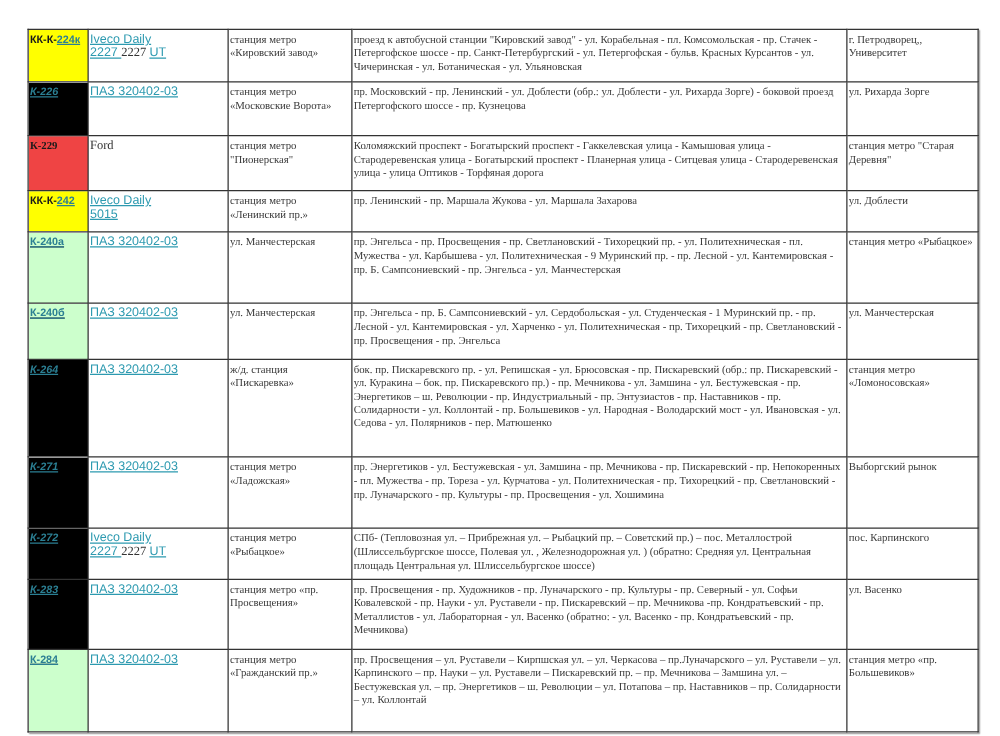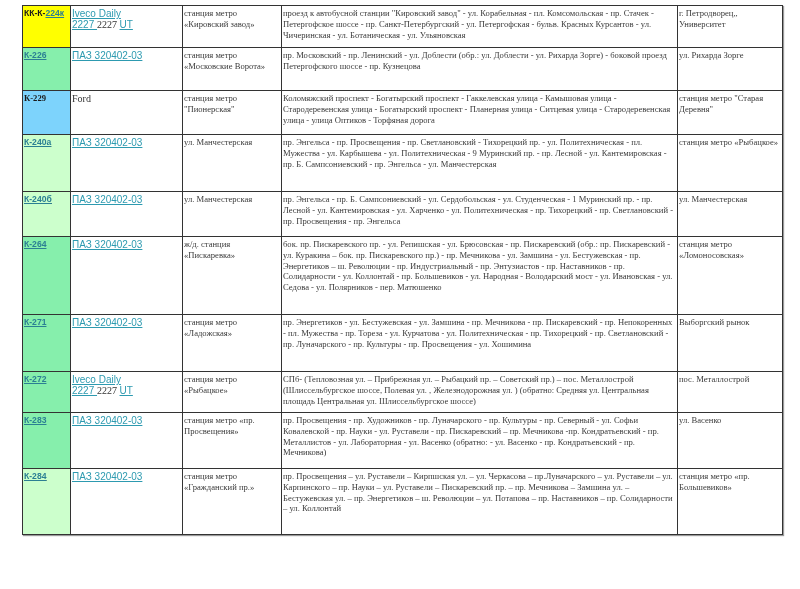--- a/index.html
+++ b/index.html
@@ -1,41 +1,41 @@
 <!DOCTYPE html>
 <html><head>
   <meta charset="utf-8">
   <style>
     html, body { margin: 0; padding: 0; background: #ffffff; }
     body { width: 800px; height: 589px; position: relative; overflow: hidden; }
     table.routes {
-      position: absolute; left: 22px; top: 5px;
+      position: absolute; left: 22px; top: 23px;
       border-collapse: collapse; table-layout: fixed;
       width: 760px;
       font-family: "Liberation Serif", "DejaVu Serif", serif;
       font-size: 8.6px; line-height: 10.8px; color: #3a3a3a;
       box-shadow: 1px 1px 1px #9a9a9a;
     }
     table.routes td {
       border: 1px solid #333333; vertical-align: top;
       padding: 2px 1px 0 1px; overflow: hidden;
     }
     col.c1 { width: 48px; } col.c2 { width: 112px; } col.c3 { width: 99px; }
     col.c4 { width: 396px; } col.c5 { width: 105px; }
     .num { font-family: "Liberation Sans", "DejaVu Sans", sans-serif; font-size: 8.6px; font-weight: bold; }
     .num a { color: #2b7f93; text-decoration: underline; }
     .num .plain { color: #1a1a1a; font-family: "Liberation Serif", serif; }
     .num .pfx { color: #1a1a1a; }
     .model { font-family: "Liberation Sans", "DejaVu Sans", sans-serif; font-size: 10px; line-height: 11px; margin-top: 32px; }
     .model a { color: #2d9ab0; text-decoration: underline; }
     .model .serif { font-family: "Liberation Serif", serif; color: #333; }
     .bg-yellow { background: #ffff00; }
-    .bg-pink { background: #86efac; }
+    .bg-pink { background: #000000; font-style: italic; }
     .bg-green { background: #ccffcc; text-decoration: underline; }
-    .bg-white { background: #7dd3fc; }
+    .bg-white { background: #ef4444; }
   </style>
 </head>
 <body>
 
 <table class="routes">
   <colgroup>
       <col class="c1">
       <col class="c2">
       <col class="c3">
       <col class="c4">
@@ -57,20 +57,27 @@
       <td>пр. Московский - пр. Ленинский - ул. Доблести (обр.: ул. Доблести - ул. Рихарда Зорге) - боковой проезд Петергофского шоссе - пр. Кузнецова</td>
       <td>ул. Рихарда Зорге</td>
     </tr>
     <tr style="height:44px">
       <td class="num bg-white"><span class="plain">К-229</span></td>
       <td class="model"><span class="serif">Ford</span></td>
       <td>станция метро "Пионерская"</td>
       <td>Коломяжский проспект - Богатырский проспект - Гаккелевская улица - Камышовая улица - Стародеревенская улица - Богатырский проспект - Планерная улица - Ситцевая улица - Стародеревенская улица - улица Оптиков - Торфяная дорога</td>
       <td>станция метро "Старая Деревня"</td>
     </tr>
+    <tr style="height:33px">
+      <td class="num bg-yellow"><span class="pfx">КК-К-</span><a href="#">242</a></td>
+      <td class="model"><a href="#">Iveco Daily</a><br><a href="#">5015</a></td>
+      <td>станция метро «Ленинский пр.»</td>
+      <td>пр. Ленинский - пр. Маршала Жукова - ул. Маршала Захарова</td>
+      <td>ул. Доблести</td>
+    </tr>
     <tr style="height:57px">
       <td class="num bg-green"><a href="#">К-240а</a></td>
       <td class="model"><a href="#">ПАЗ 320402-03</a></td>
       <td>ул. Манчестерская</td>
       <td>пр. Энгельса - пр. Просвещения - пр. Светлановский - Тихорецкий пр. - ул. Политехническая - пл. Мужества - ул. Карбышева - ул. Политехническая - 9 Муринский пр. - пр. Лесной - ул. Кантемировская - пр. Б. Сампсониевский - пр. Энгельса - ул. Манчестерская</td>
       <td>станция метро «Рыбацкое»</td>
     </tr>
     <tr style="height:45px">
       <td class="num bg-green"><a href="#">К-240б</a></td>
       <td class="model"><a href="#">ПАЗ 320402-03</a></td>
@@ -90,21 +97,21 @@
       <td class="model"><a href="#">ПАЗ 320402-03</a></td>
       <td>станция метро «Ладожская»</td>
       <td>пр. Энергетиков - ул. Бестужевская - ул. Замшина - пр. Мечникова - пр. Пискаревский - пр. Непокоренных - пл. Мужества - пр. Тореза - ул. Курчатова - ул. Политехническая - пр. Тихорецкий - пр. Светлановский - пр. Луначарского - пр. Культуры - пр. Просвещения - ул. Хошимина</td>
       <td>Выборгский рынок</td>
     </tr>
     <tr style="height:41px">
       <td class="num bg-pink"><a href="#">К-272</a></td>
       <td class="model"><a href="#">Iveco Daily</a><br><a href="#">2227 </a><span class="serif">2227 </span><a href="#">UT</a></td>
       <td>станция метро «Рыбацкое»</td>
       <td>СПб- (Тепловозная ул.  – Прибрежная ул.  – Рыбацкий пр. – Советский пр.) – пос. Металлострой (Шлиссельбургское шоссе, Полевая ул. , Железнодорожная ул. ) (обратно: Средняя ул.  Центральная площадь  Центральная ул.  Шлиссельбургское шоссе)</td>
-      <td>пос. Металлострой</td>
+      <td>пос. Карпинского</td>
     </tr>
     <tr style="height:56px">
       <td class="num bg-pink"><a href="#">К-283</a></td>
       <td class="model"><a href="#">ПАЗ 320402-03</a></td>
       <td>станция метро «пр.  Просвещения»</td>
       <td>пр. Просвещения - пр. Художников - пр. Луначарского - пр. Культуры - пр. Северный - ул. Софьи Ковалевской - пр. Науки - ул. Руставели - пр. Пискаревский – пр. Мечникова -пр. Кондратьевский - пр. Металлистов - ул. Лабораторная - ул. Васенко (обратно: - ул. Васенко - пр. Кондратьевский - пр. Мечникова)</td>
       <td>ул. Васенко</td>
     </tr>
     <tr style="height:66px">
       <td class="num bg-green"><a href="#">К-284</a></td>

